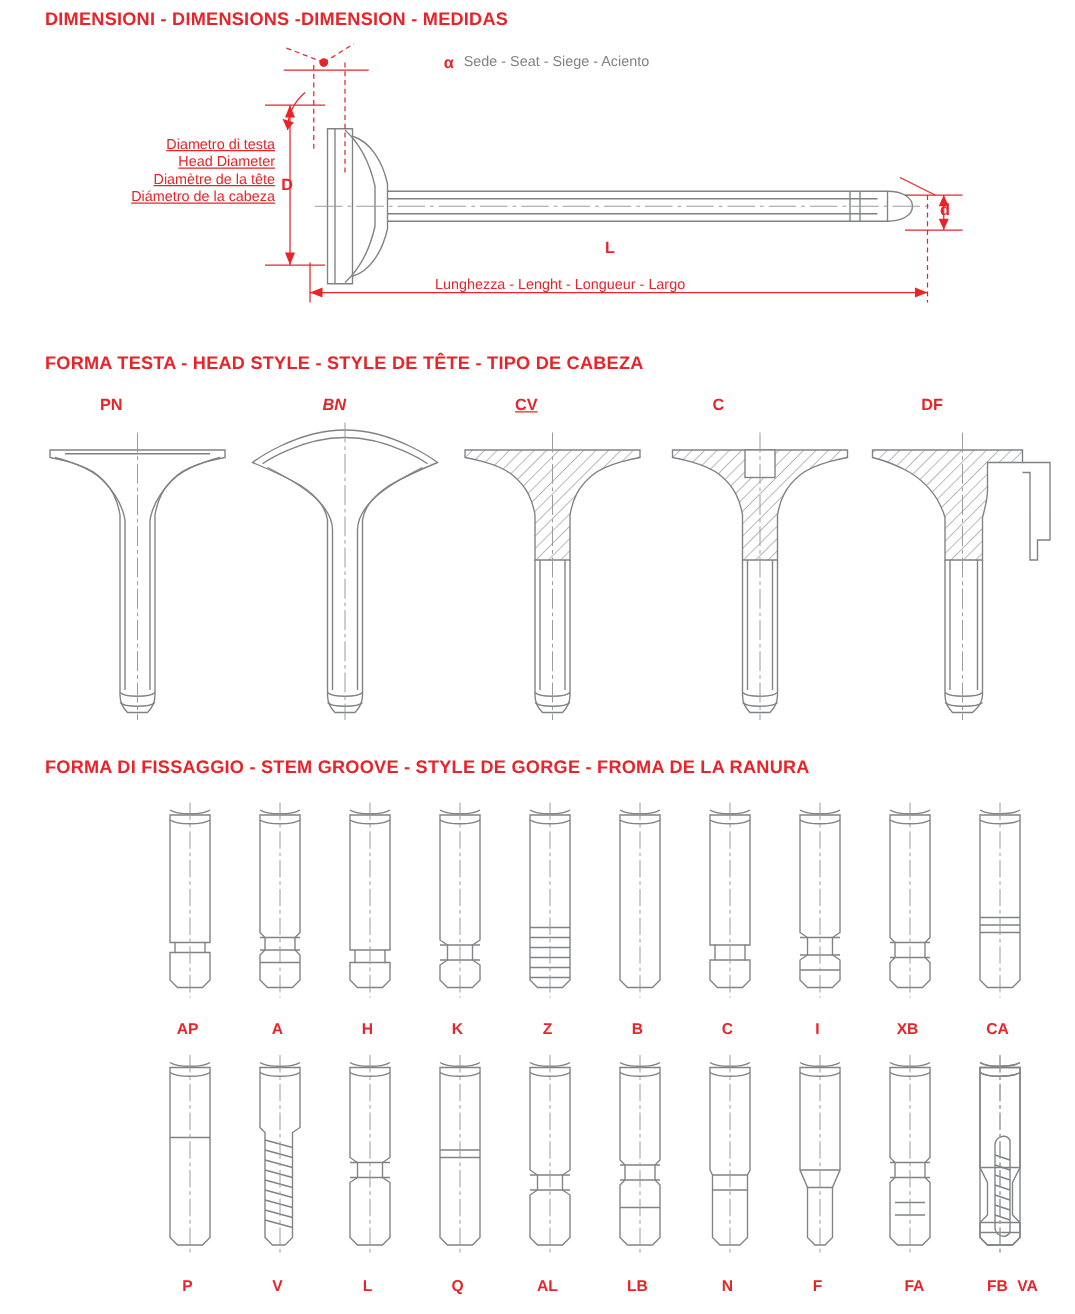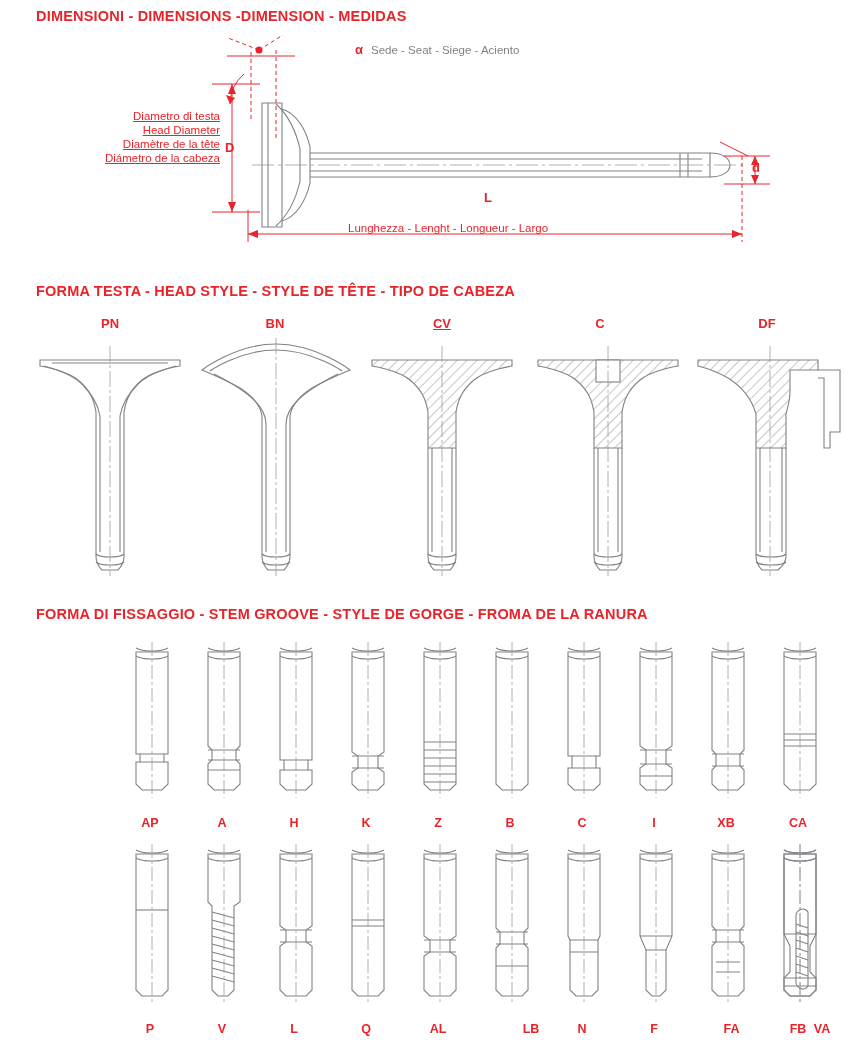--- a/index.html
+++ b/index.html
@@ -51,21 +51,20 @@
     position: absolute;
     font-size: 11.5px;
     color: #808285;
     white-space: nowrap;
   }
   .head-code {
     position: absolute;
     font-size: 13px;
     font-weight: bold;
     color: #e8242a;
-    text-align: center;
     white-space: nowrap;
   }
   svg { display: block; }
   .dim-svg, .head-svg, .groove-svg {
     position: absolute;
   }
   .stem-code {
     position: absolute;
     font-size: 12.5px;
     font-weight: bold;
@@ -154,21 +153,21 @@
   </div>
 
   <div class="red-bold" style="left:225px; top:140px;">D</div>
   <div class="red-bold" style="left:752px; top:160px;">d</div>
   <div class="red-bold" style="left:484px; top:190px;">L</div>
   <div class="red-label" style="left:348px; top:221px;">Lunghezza - Lenght - Longueur - Largo</div>
 
   <div class="section-title" id="title-forma-testa">FORMA TESTA - HEAD STYLE - STYLE DE TÊTE - TIPO DE CABEZA</div>
 
   <div class="head-code" style="left:80px; top:316px; width:60px;">PN</div>
-  <div class="head-code" style="left:245px; top:316px; width:60px;">BN</div>
+  <div class="head-code" style="left:258px; top:316px; width:60px;font-style:italic;">BN</div>
   <div class="head-code" style="left:412px; top:316px; width:60px;text-decoration:underline;">CV</div>
   <div class="head-code" style="left:570px; top:316px; width:60px;">C</div>
   <div class="head-code" style="left:737px; top:316px; width:60px;">DF</div>
 
   <svg class="head-svg" style="left:30px; top:336px;" width="160" height="240" viewBox="0 0 160 240">
     <g fill="none" stroke="#808285" stroke-width="1.1">
       <path d="M10,24 L150,24 L150,30 C150,30 124,34 112,44 C100,54 96,64 94,76
                L94,220 C94,228 90,232 88,234 L72,234 C70,232 66,228 66,220
                L66,76 C64,64 60,54 48,44 C36,34 10,30 10,30 Z"></path>
       <path d="M14,30 C14,30 40,36 52,48 C62,58 68,68 70,80 L70,216"></path>
@@ -442,20 +441,20 @@
       <path d="M20,84 L32,88 M20,92 L32,96 M20,100 L32,104 M20,108 L32,112 M20,116 L32,120 M20,124 L32,128 M20,132 L32,136"></path>
       <path d="M24,4 L24,164" stroke="#9a9ca0" stroke-width="0.8" stroke-dasharray="14,3,3,3"></path>
     </g>
   </svg>
 
   <div class="stem-code" style="left:150px; top:1022px;">P</div>
   <div class="stem-code" style="left:222px; top:1022px;">V</div>
   <div class="stem-code" style="left:294px; top:1022px;">L</div>
   <div class="stem-code" style="left:366px; top:1022px;">Q</div>
   <div class="stem-code" style="left:438px; top:1022px;">AL</div>
-  <div class="stem-code" style="left:510px; top:1022px;margin-left:21px;">LB</div>
+  <div class="stem-code" style="left:510px; top:1022px;">LB</div>
   <div class="stem-code" style="left:582px; top:1022px;">N</div>
   <div class="stem-code" style="left:654px; top:1022px;">F</div>
   <div class="stem-code" style="left:726px; top:1022px;padding-left:11px;">FA</div>
   <div class="stem-code" style="left:798px; top:1022px;">FB</div>
   <div class="stem-code" style="left: 822px; top: 1022px; margin-left: 0px;">VA</div>
 
 </div>
 
 </body></html>

